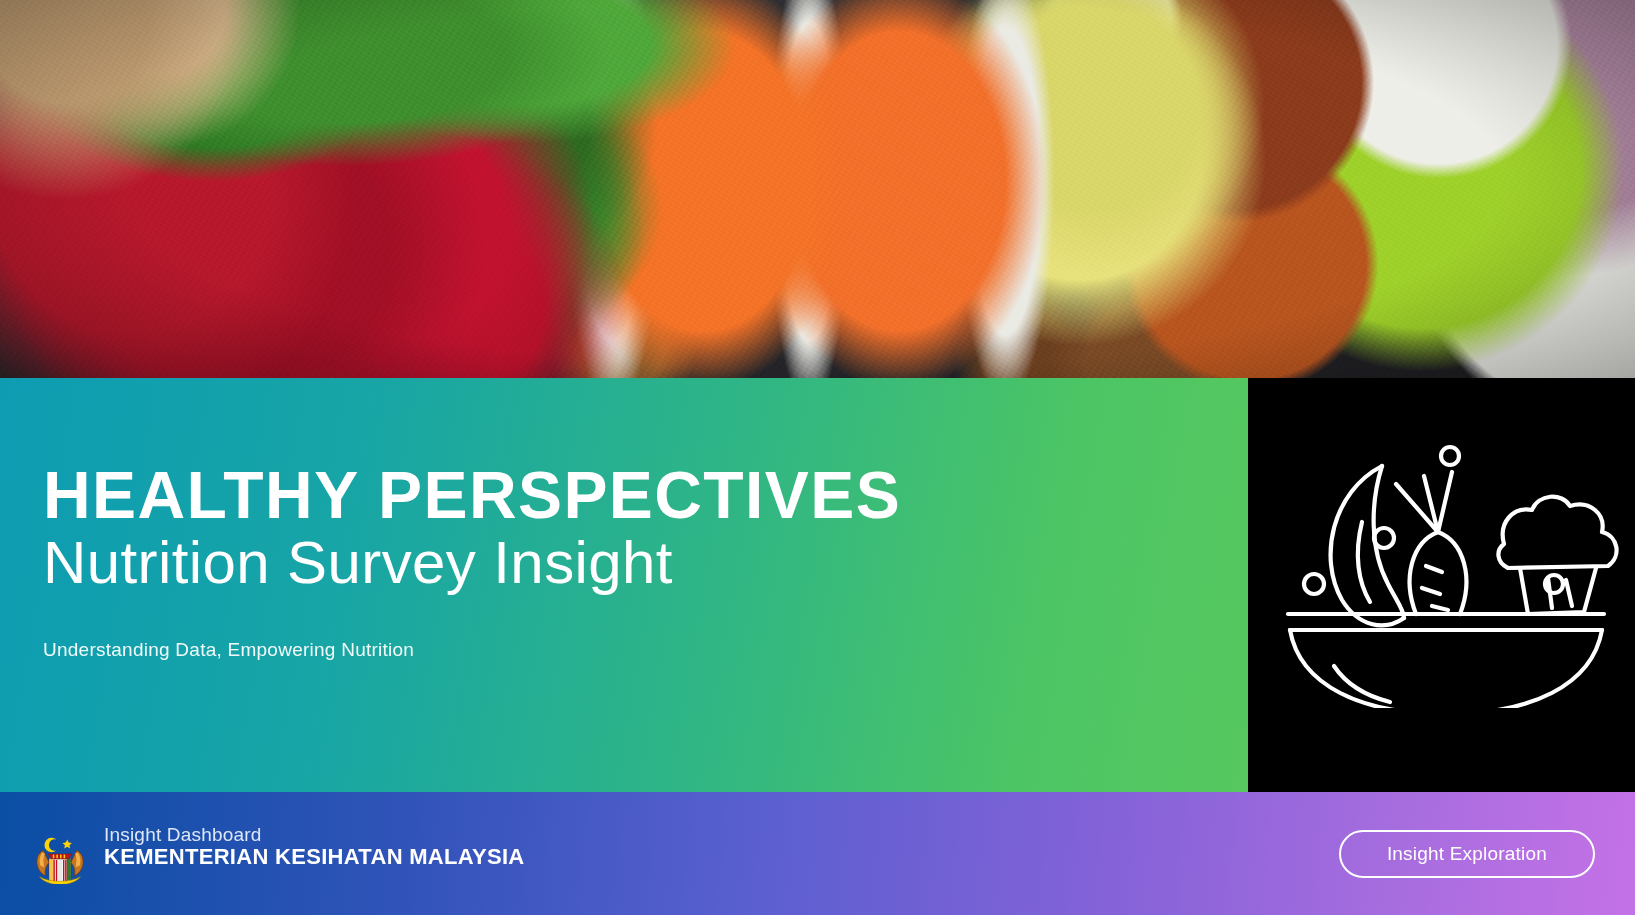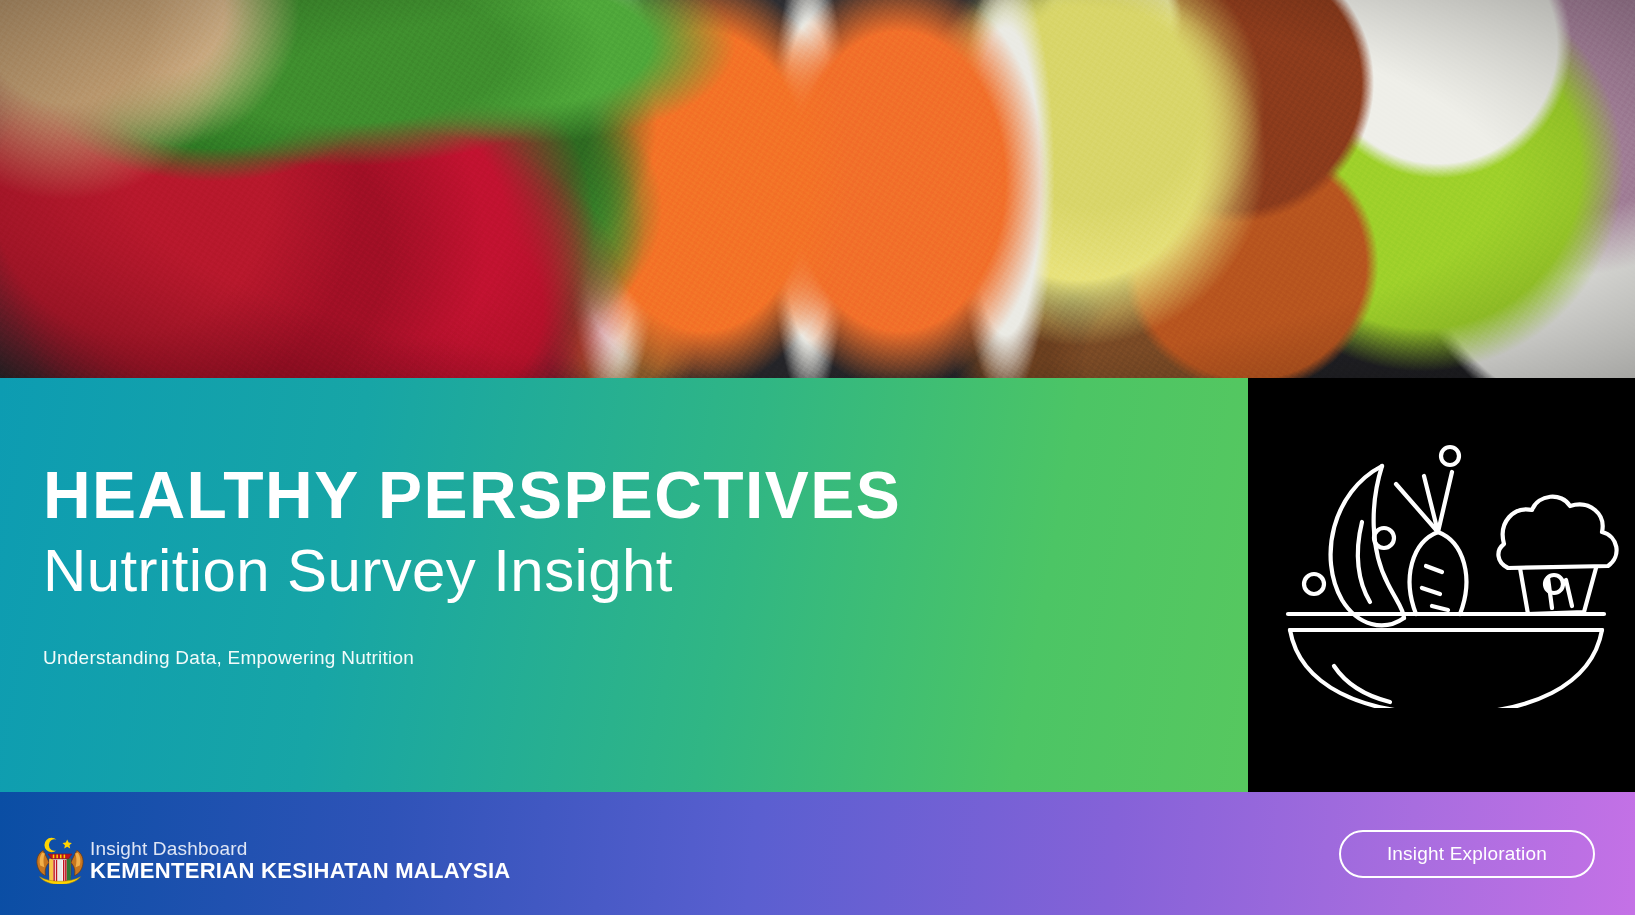--- a/index.html
+++ b/index.html
@@ -83,35 +83,35 @@
     background:linear-gradient(100deg,#ffd84a 0%,#ffc martial 0%,#ffcc45 22%,#fdb054 62%,#f9974f 100%);
     overflow:hidden;
   }
   .title-block { position:absolute; left:43px; top:84px; }
   .title-main {
     font-size:66px; font-weight:700; color:#fff; letter-spacing:1.4px; line-height:1.0;
     white-space:nowrap;
   }
   .title-sub {
     font-size:60px; font-weight:300; color:#fff; letter-spacing:0.4px; line-height:1.18;
-    margin-top:8px; white-space:nowrap;
+    margin-top:0; white-space:nowrap;
   }
   .title-tag {
     font-size:19px; font-weight:400; color:#f2fbfa; letter-spacing:0.25px;
     margin-top:40px; white-space:nowrap;
   }
   .hero-illus { position:absolute; left:18px; top:40px; width:360px; height:290px; }
 
   
   .footer {
     position:absolute; left:0; top:792px; width:1635px; height:123px;
     background:linear-gradient(95deg,#0a4ea4 0%,#2f53b8 24%,#5a5fd0 46%,#8562d8 68%,#a86ddf 86%,#c471e6 100%);
     display:flex; align-items:center; justify-content:space-between;
   }
-  .brand { display:flex; align-items:flex-end; padding-left:30px; }
+  .brand { display:flex; align-items:flex-start; gap:14px; padding-left:30px; }
   .crest { width:60px; height:60px; position:relative; flex:none; }
   .brand-text { display:flex; flex-direction:column; line-height:1.12; }
   .brand-top { font-size:19px; font-weight:400; color:#dfe6f5; letter-spacing:0.2px; }
   .brand-bottom { font-size:22px; font-weight:700; color:#ffffff; letter-spacing:0.3px; }
 
   .cta {
     margin-right:40px; padding:11px 46px; border:2px solid #ffffff; border-radius:999px;
     color:#ffffff; font-size:19px; font-weight:400; background:transparent;
     letter-spacing:0.2px; cursor:pointer; white-space:nowrap;
   }

